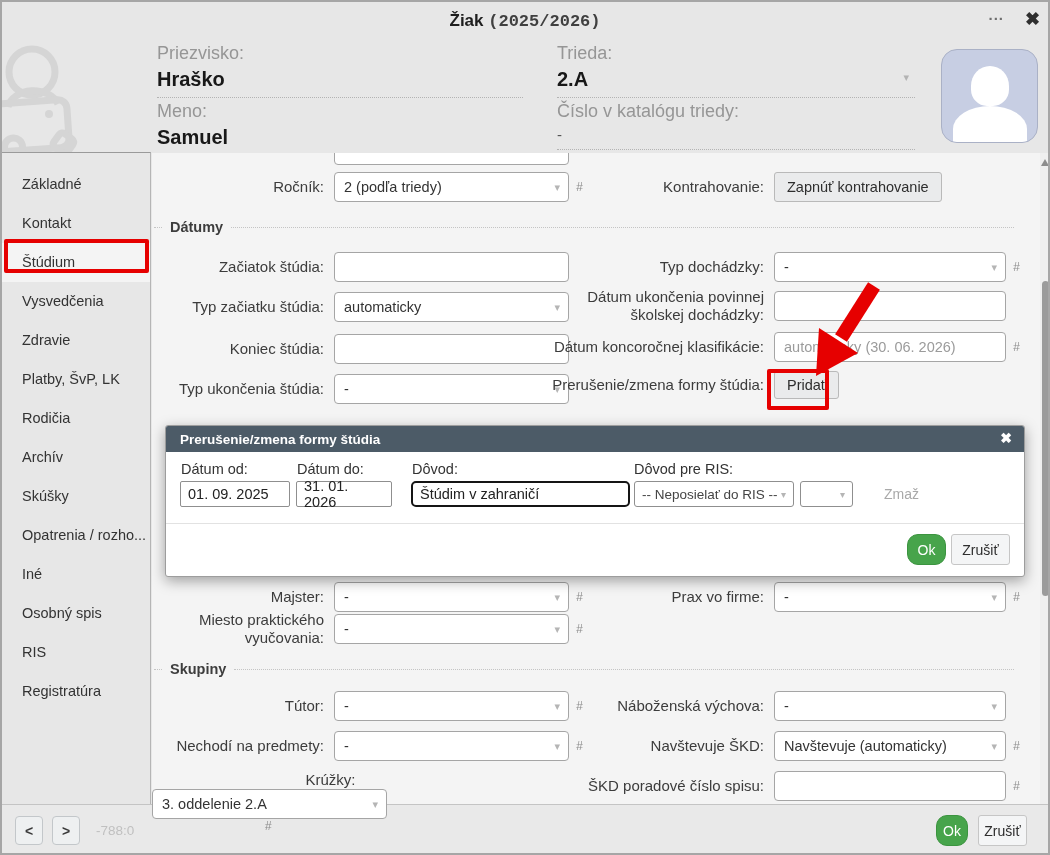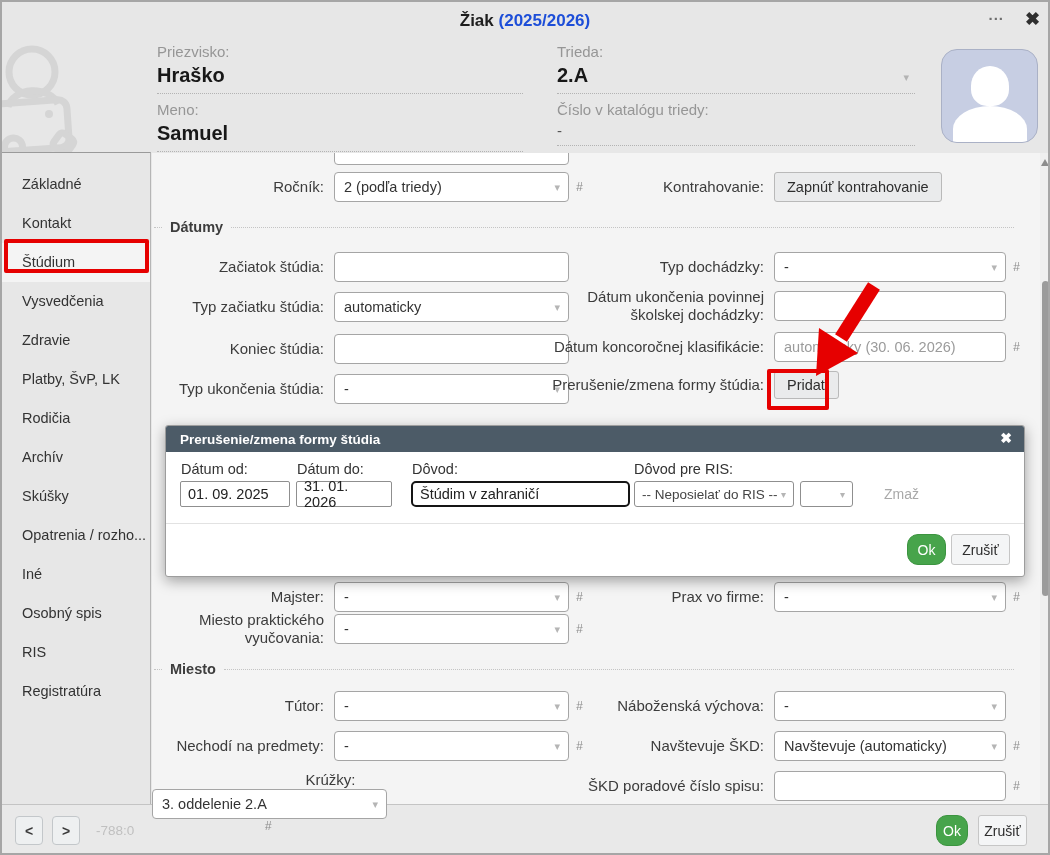--- a/index.html
+++ b/index.html
@@ -4,27 +4,27 @@
 <style>
   * { margin:0; padding:0; box-sizing:border-box; }
   html,body { background:#d9d9d9; font-family:"Liberation Sans", sans-serif; }
   .window {
     position:relative; width:1050px; height:855px; background:#e7e7e7;
     border:2px solid #a6a6a6; overflow:hidden;
   }
   
   .titlebar { position:absolute; left:0; top:0; width:100%; height:35px; }
   .title { position:absolute; left:0; right:0; top:9px; text-align:center; font-size:17px; font-weight:bold; color:#1e1e1e; }
-  .title .suffix { color:#1d4ed8; }
+  .title .suffix { color:#404040;font-family:Liberation Mono, monospace; }
   .more-btn { position:absolute; right:44px; top:4px; color:#6f6f6f; font-weight:bold; font-size:15px; letter-spacing:1px; cursor:pointer; }
   .close-btn { position:absolute; right:8px; top:6px; color:#2f2f2f; font-weight:bold; font-size:18px; cursor:pointer; }
   
   .header { position:absolute; left:0; top:35px; width:100%; height:115px; overflow:hidden; }
   .hfield { position:absolute; }
-  .hfield .hlabel { font-size:15px; color:#969696; }
+  .hfield .hlabel { font-size:18px; color:#969696; }
   .hfield .hvalue { font-size:20px; font-weight:bold; color:#181818; margin-top:4px; }
   .hfield .hline { border-bottom:1px dotted #b3b3b3; margin-top:6px; }
   .hfield .dim { font-weight:normal; color:#555; font-size:15px; }
   .harrow { position:absolute; right:6px; top:28px; color:#b3b3b3; font-size:11px; }
   .avatar { position:absolute; right:10px; top:12px; width:97px; height:94px; background:#c7cee3; border-radius:16px; border:1px solid #aab1c6; overflow:hidden; }
   .avatar .ahead { position:absolute; left:29px; top:16px; width:38px; height:40px; background:#fff; border-radius:50% 50% 42% 42%; }
   .avatar .abody { position:absolute; left:11px; top:56px; width:74px; height:46px; background:#fff; border-radius:50% 50% 0 0; }
   .ghost { position:absolute; left:0; top:8px; }
   
   .sidebar { position:absolute; left:0; top:150px; width:149px; height:652px; background:#e7e7e7; border-top:1px solid #9a9a9a; border-right:1px solid #b5b5b5; }
@@ -157,21 +157,21 @@
     <div class="scroll-thumb"></div>
   </div>
 
   <div class="section" style="top:217px;">
     <span class="pre"></span>
       <span class="stitle">Dátumy</span>
       <span class="dots"></span>
   </div>
   <div class="section" style="top:659px;">
     <span class="pre"></span>
-      <span class="stitle">Miesto</span>
+      <span class="stitle">Skupiny</span>
       <span class="dots"></span>
   </div>
 
   <div class="frow lcol" style="top:170px;">
     <div class="flabel">Ročník:</div>
     <div class="ctl">
         <span>2 (podľa triedy)</span>
         <span class="arr">▾</span>
       </div>
     <span class="hash">#</span>

